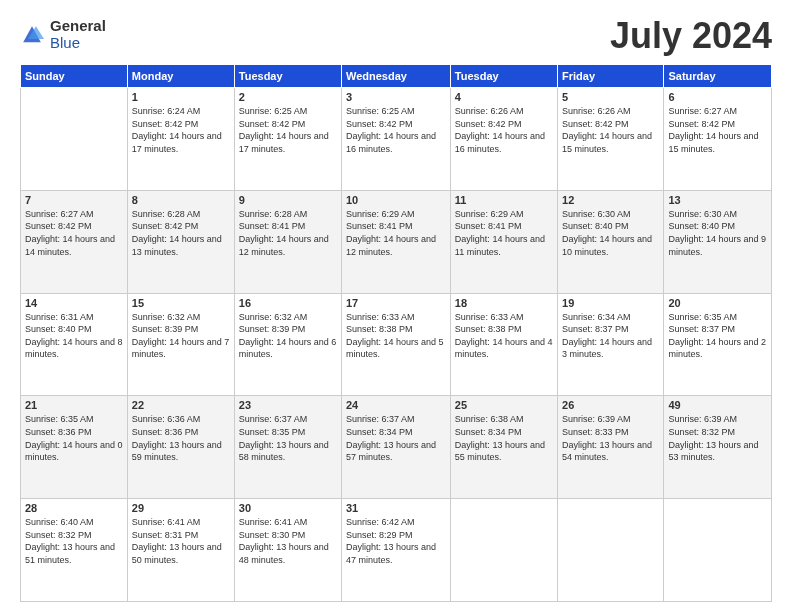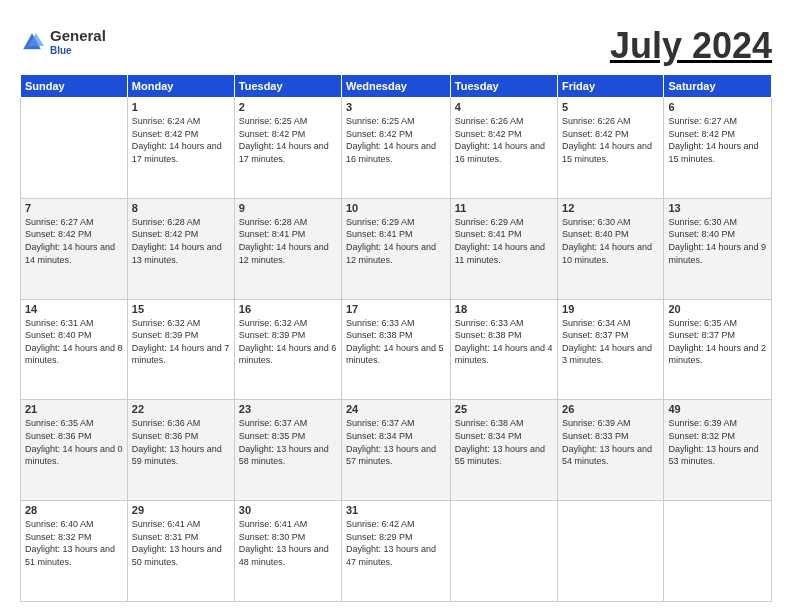--- a/index.html
+++ b/index.html
@@ -6,21 +6,21 @@
     body {
       width: 792px;
       height: 612px;
       font-family: Arial, sans-serif;
       background: #fff;
       overflow: hidden;
     }
     .page {
       width: 792px;
       height: 612px;
-      padding: 28px 20px 10px 20px;
+      padding: 18px 20px 10px 20px;
       display: flex;
       flex-direction: column;
     }
     .header {
       display: flex;
       justify-content: space-between;
       align-items: flex-start;
       margin-bottom: 10px;
     }
     .logo {
@@ -32,32 +32,31 @@
       display: flex;
       flex-direction: column;
       line-height: 1.1;
     }
     .logo-general {
       font-size: 15px;
       font-weight: bold;
       color: #333;
     }
     .logo-blue {
-      font-size: 10px;
-      font-weight: bold;
+      font-size: 15px;
+      font-weight: normal;
       color: #2255aa;
     }
     .logo-icon {
       width: 24px;
       height: 24px;
       margin-right: 2px;
     }
     .title-area {
       text-align: right;
-      text-decoration: underline;
     }
     .month-title {
       font-size: 36px;
       font-weight: bold;
       color: #333;
       line-height: 1;
     }
     .location {
       font-size: 14px;
       color: #555;

